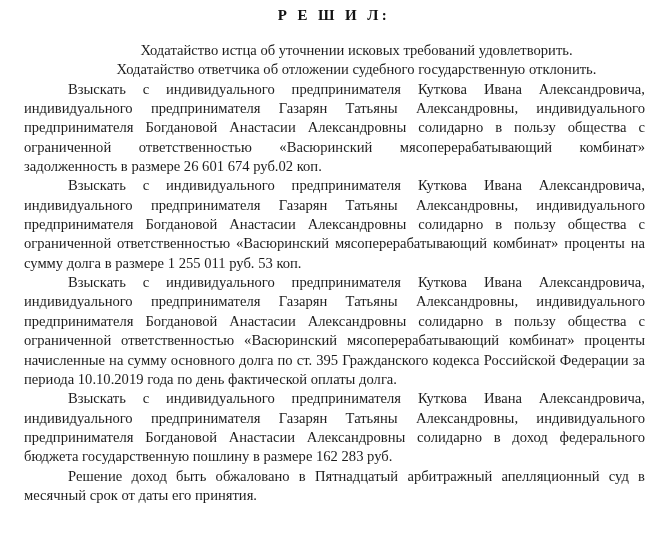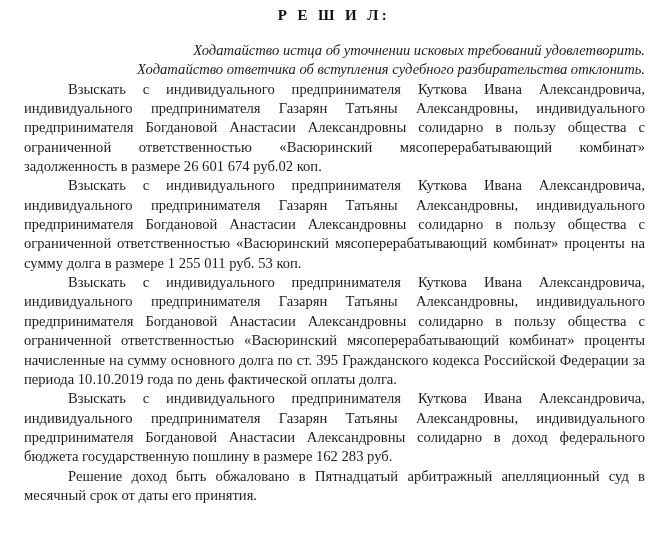--- a/index.html
+++ b/index.html
@@ -42,22 +42,21 @@
     text-justify: inter-word;
     text-indent: 44px;
     font-size: 14.6px;
     line-height: 19.35px;
     color: #1d1d1d;
     hyphens: none;
     word-spacing: 0px;
   }
   
   p.para.single {
-    text-align: right;
-    font-style: italic;
+    text-align: center;
   }
   .sig-row {
     position: absolute;
     left: 24px;
     right: 23px;
     top: 528px;
     display: flex;
     justify-content: space-between;
     align-items: baseline;
     font-weight: bold;
@@ -76,21 +75,21 @@
 </style>
 </head>
 <body>
 
 <div class="page">
 
   <div class="doc-heading">Р Е Ш И Л:</div>
 
   <div class="body-block">
     <p class="para single">Ходатайство истца об уточнении исковых требований удовлетворить.</p>
-    <p class="para single">Ходатайство ответчика об вступления судебного разбирательства отклонить.</p>
+    <p class="para single">Ходатайство ответчика об отложении судебного государственную отклонить.</p>
     <p class="para">Взыскать с индивидуального предпринимателя Куткова Ивана Александровича, индивидуального предпринимателя Газарян Татьяны Александровны, индивидуального предпринимателя Богдановой Анастасии Александровны солидарно в пользу общества с ограниченной ответственностью «Васюринский мясоперерабатывающий комбинат» задолженность в размере 26 601 674 руб.02 коп.</p>
     <p class="para">Взыскать с индивидуального предпринимателя Куткова Ивана Александровича, индивидуального предпринимателя Газарян Татьяны Александровны, индивидуального предпринимателя Богдановой Анастасии Александровны солидарно в пользу общества с ограниченной ответственностью «Васюринский мясоперерабатывающий комбинат» проценты на сумму долга в размере 1 255 011 руб. 53 коп.</p>
     <p class="para">Взыскать с индивидуального предпринимателя Куткова Ивана Александровича, индивидуального предпринимателя Газарян Татьяны Александровны, индивидуального предпринимателя Богдановой Анастасии Александровны солидарно в пользу общества с ограниченной ответственностью «Васюринский мясоперерабатывающий комбинат» проценты начисленные на сумму основного долга по ст. 395 Гражданского кодекса Российской Федерации за периода 10.10.2019 года по день фактической оплаты долга.</p>
     <p class="para">Взыскать с индивидуального предпринимателя Куткова Ивана Александровича, индивидуального предпринимателя Газарян Татьяны Александровны, индивидуального предпринимателя Богдановой Анастасии Александровны солидарно в доход федерального бюджета государственную пошлину в размере 162 283 руб.</p>
     <p class="para">Решение доход быть обжаловано в Пятнадцатый арбитражный апелляционный суд в месячный срок от даты его принятия.</p>
   </div>
 
   <div class="sig-row">
     <span class="sig-left">Судья</span>
     <span class="sig-right">И.А. Погорелов</span>

